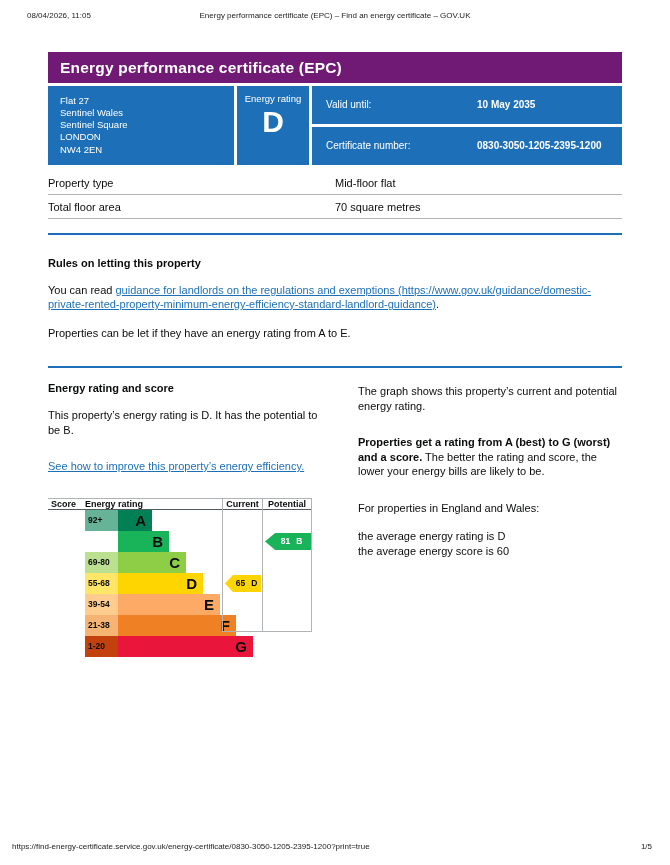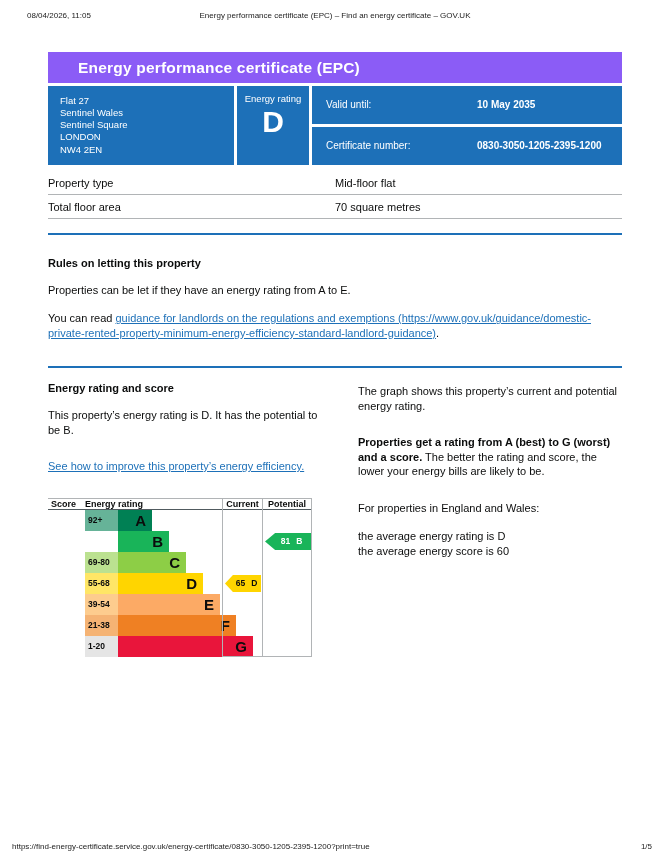--- a/index.html
+++ b/index.html
@@ -11,22 +11,22 @@
   }
   .print-header { position: relative; height: 22px; padding-top: 11px; font-size: 8px; color: #222; }
   .ph-datetime { position: absolute; left: 27px; top: 11px; text-align: right; }
   .ph-title { display: block; text-align: center; }
   .print-footer { position: absolute; left: 0; right: 0; bottom: 14px; font-size: 8px; color: #222; }
   .pf-url { position: absolute; left: 12px; bottom: 0; }
   .pf-page { position: absolute; right: 18px; bottom: 0; }
 
   .content { margin: 30px 48px 0 48px; width: 574px; }
 
-  .banner { background: #8b5cf6; color: #fff; height: 31px; display: flex; align-items: center;
-            padding-left: 30px; font-size: 15.5px; font-weight: bold; letter-spacing: 0.2px; }
+  .banner { background: #701a75; color: #fff; height: 31px; display: flex; align-items: center;
+            padding-left: 12px; font-size: 15.5px; font-weight: bold; letter-spacing: 0.2px; }
 
   .summary { display: flex; gap: 3px; margin-top: 3px; }
   .summary .cell { background: #1d70b8; color: #fff; }
   .cell.address { flex: 1 1 auto; padding: 9px 12px; font-size: 9.5px; line-height: 1.28; }
   .cell.ratingbox { flex: 0 0 72px; text-align: center; padding-top: 7px; }
   .rating-label { font-size: 9.5px; }
   .rating-letter { font-size: 30px; font-weight: bold; line-height: 1.1; margin-top: 1px; }
   .validity { flex: 0 0 310px; display: flex; flex-direction: column; gap: 3px; background: #fff !important; }
   .vrow { background: #1d70b8; color: #fff; flex: 1 1 0; display: flex; align-items: center; padding: 0 14px; font-size: 10px; }
   .vlabel { width: 112px; }
@@ -52,21 +52,21 @@
   
   #epc-chart { position: relative; width: 264px; height: 159px; margin-top: 24px; font-size: 9px; }
   .chart-header { display: flex; height: 12px; border-top: 1px solid #b1b4b6; border-bottom: 1px solid #505a5f;
                   font-weight: bold; align-items: center; }
   .ch-score { width: 33px; padding-left: 3px; }
   .ch-rating { width: 141px; padding-left: 4px; }
   .band-row { display: flex; height: 21px; padding-left: 37px; }
   .score-cell { width: 33px; display: flex; align-items: center; padding-left: 3px; font-weight: bold; font-size: 8.5px; }
   .band { display: flex; align-items: center; justify-content: flex-end; padding-right: 6px;
           font-weight: bold; font-size: 15px; color: #0b0c0c; }
-  .overlay-col { position: absolute; top: 0; height: 159px; border-left: 1px solid #b1b4b6; border-bottom: 1px solid #b1b4b6; }
+  .overlay-col { position: absolute; top: 0; height: 134px; border-left: 1px solid #b1b4b6; border-bottom: 1px solid #b1b4b6; }
   .overlay-col.last { border-right: 1px solid #b1b4b6; }
   .overlay-header { height: 12px; display: flex; align-items: center; justify-content: center; font-weight: bold; }
   .arrow { position: absolute; height: 17px; display: flex; align-items: center; justify-content: center;
            gap: 6px; font-weight: bold; font-size: 8.5px; padding-left: 7px;
            clip-path: polygon(22% 0, 100% 0, 100% 100%, 22% 100%, 0 50%); }
 </style>
 </head>
 <body>
 
 <div>
@@ -113,22 +113,22 @@
       </div>
       <div class="prow">
         <span class="plabel">Total floor area</span>
         <span class="pvalue">70 square metres</span>
       </div>
     </div>
 
     <hr class="blue-hr">
 
     <h2>Rules on letting this property</h2>
+    <p><span>You can read </span><a class="link">guidance for landlords on the regulations and exemptions (https://www.gov.uk/guidance/domestic-private-rented-property-minimum-energy-efficiency-standard-landlord-guidance)</a><span>.</span></p>
     <p>Properties can be let if they have an energy rating from A to E.</p>
-    <p><span>You can read </span><a class="link">guidance for landlords on the regulations and exemptions (https://www.gov.uk/guidance/domestic-private-rented-property-minimum-energy-efficiency-standard-landlord-guidance)</a><span>.</span></p>
 
     <hr class="blue-hr hr2">
 
     <div class="two-col">
       <div class="col-left">
         <h2>Energy rating and score</h2>
         <p>This property’s energy rating is D. It has the potential to be B.</p>
         <p class="p-spaced"><a class="link">See how to improve this property’s energy efficiency.</a></p>
         <div id="epc-chart">
             <div class="chart-header">
@@ -165,21 +165,21 @@
                 <span>E</span>
               </div>
             </div>
             <div class="band-row">
               <div class="score-cell" style="background: rgb(245, 179, 116);">21-38</div>
               <div class="band" style="background: rgb(239, 128, 35); width: 118px;">
                 <span>F</span>
               </div>
             </div>
             <div class="band-row">
-              <div class="score-cell" style="background: #e5e5e5;">1-20</div>
+              <div class="score-cell" style="background: #c2410c;">1-20</div>
               <div class="band" style="background: rgb(233, 21, 59); width: 135px;">
                 <span>G</span>
               </div>
             </div>
             <div class="overlay-col" style="left: 174px; width: 40px;">
               <div class="overlay-header">Current</div>
               <div class="arrow" style="background: rgb(255, 213, 0); color: rgb(11, 12, 12); left: 2px; width: 36px; top: 77px;">
                 <span>65</span>
                 <span>D</span>
               </div>

